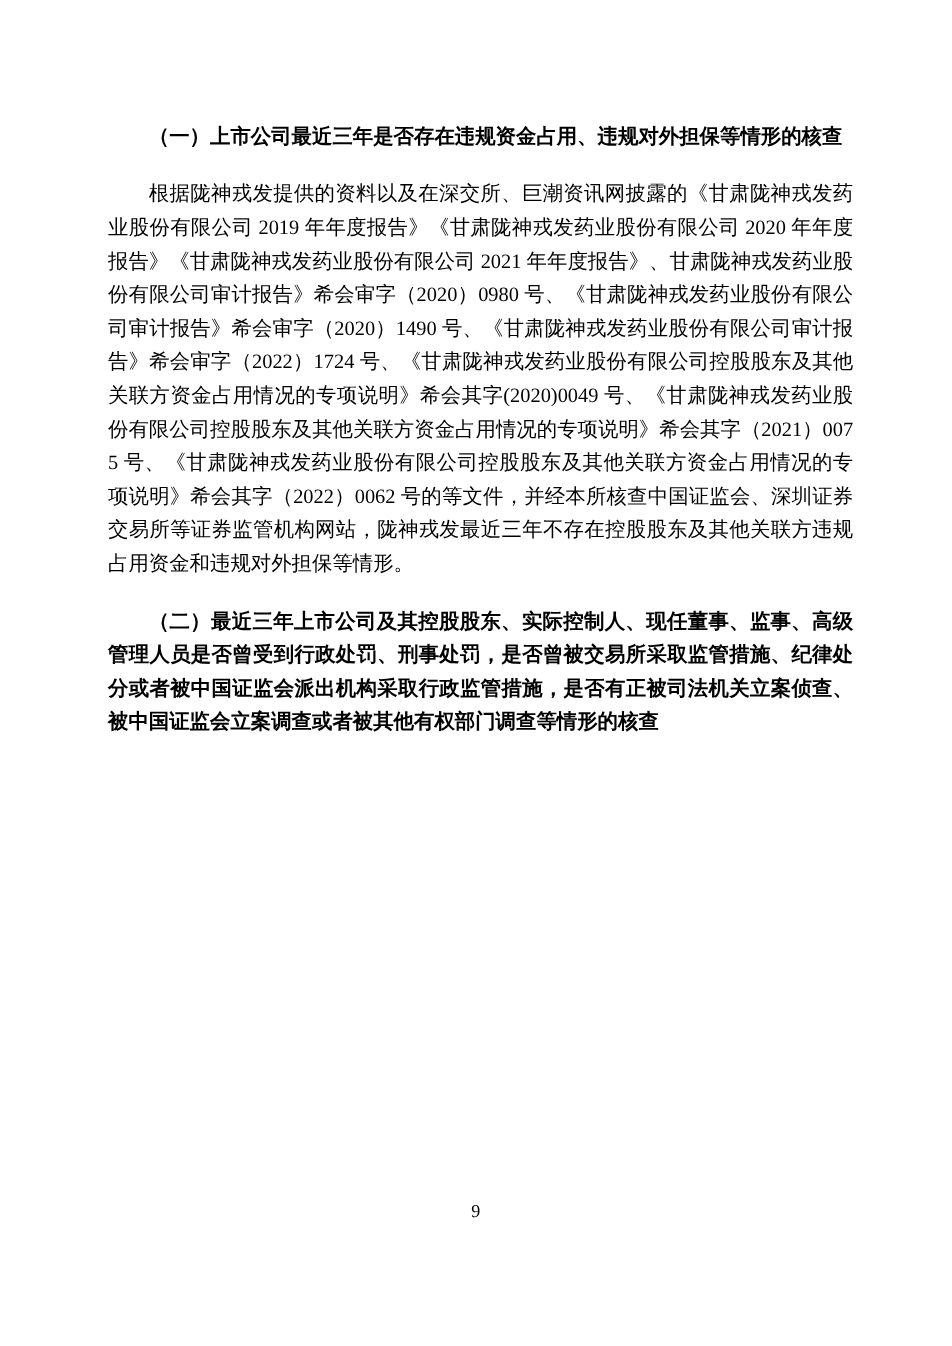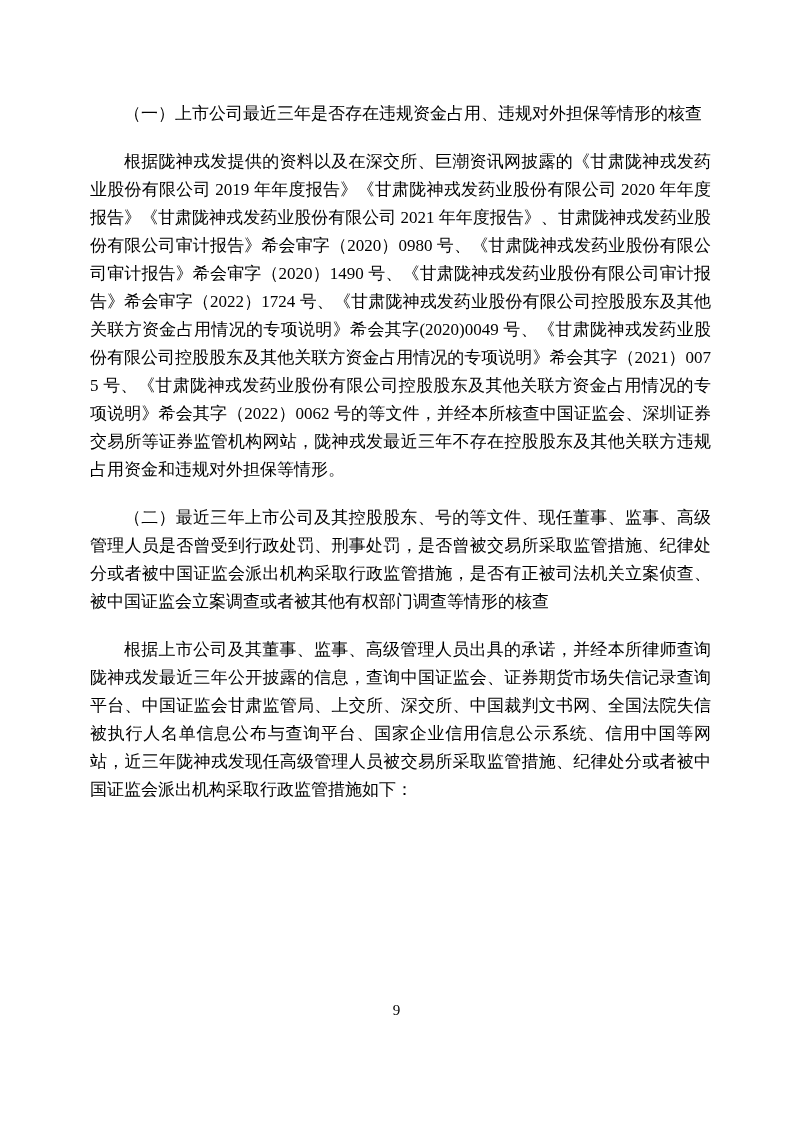--- a/index.html
+++ b/index.html
@@ -29,21 +29,21 @@
   .para {
     font-size: 17px;
     line-height: 28px;
     text-align: justify;
     text-indent: 2em;
     margin: 0 0 20px 0;
     word-break: break-all;
   }
   .heading {
     font-family: "Liberation Sans", "DejaVu Sans", sans-serif;
-    font-weight: normal;
+    font-weight: bold;
     font-size: 17px;
     line-height: 28px;
     text-align: justify;
     text-indent: 2em;
     margin: 0 0 20px 0;
     word-break: break-all;
   }
   .footer {
     position: absolute;
     top: 1000px;
@@ -56,19 +56,18 @@
     line-height: 20px;
   }
 </style>
 </head>
 <body>
 
 <div class="page">
   <div class="content">
     <h3 class="heading">（一）上市公司最近三年是否存在违规资金占用、违规对外担保等情形的核查</h3>
     <p class="para">根据陇神戎发提供的资料以及在深交所、巨潮资讯网披露的《甘肃陇神戎发药业股份有限公司 2019 年年度报告》《甘肃陇神戎发药业股份有限公司 2020 年年度报告》《甘肃陇神戎发药业股份有限公司 2021 年年度报告》、甘肃陇神戎发药业股份有限公司审计报告》希会审字（2020）0980 号、《甘肃陇神戎发药业股份有限公司审计报告》希会审字（2020）1490 号、《甘肃陇神戎发药业股份有限公司审计报告》希会审字（2022）1724 号、《甘肃陇神戎发药业股份有限公司控股股东及其他关联方资金占用情况的专项说明》希会其字(2020)0049 号、《甘肃陇神戎发药业股份有限公司控股股东及其他关联方资金占用情况的专项说明》希会其字（2021）0075 号、《甘肃陇神戎发药业股份有限公司控股股东及其他关联方资金占用情况的专项说明》希会其字（2022）0062 号的等文件，并经本所核查中国证监会、深圳证券交易所等证券监管机构网站，陇神戎发最近三年不存在控股股东及其他关联方违规占用资金和违规对外担保等情形。</p>
-    <h3 class="heading">（二）最近三年上市公司及其控股股东、号的等文件、现任董事、监事、高级管理人员是否曾受到行政处罚、刑事处罚，是否曾被交易所采取监管措施、纪律处分或者被中国证监会派出机构采取行政监管措施，是否有正被司法机关立案侦查、被中国证监会立案调查或者被其他有权部门调查等情形的核查</h3>
-    <p class="para">根据上市公司及其董事、监事、高级管理人员出具的承诺，并经本所律师查询陇神戎发最近三年公开披露的信息，查询中国证监会、证券期货市场失信记录查询平台、中国证监会甘肃监管局、上交所、深交所、中国裁判文书网、全国法院失信被执行人名单信息公布与查询平台、国家企业信用信息公示系统、信用中国等网站，近三年陇神戎发现任高级管理人员被交易所采取监管措施、纪律处分或者被中国证监会派出机构采取行政监管措施如下：</p>
+    <h3 class="heading">（二）最近三年上市公司及其控股股东、实际控制人、现任董事、监事、高级管理人员是否曾受到行政处罚、刑事处罚，是否曾被交易所采取监管措施、纪律处分或者被中国证监会派出机构采取行政监管措施，是否有正被司法机关立案侦查、被中国证监会立案调查或者被其他有权部门调查等情形的核查</h3>
   </div>
   <div class="footer">
     <span class="page-num">9</span>
   </div>
 </div>
 
 </body></html>

